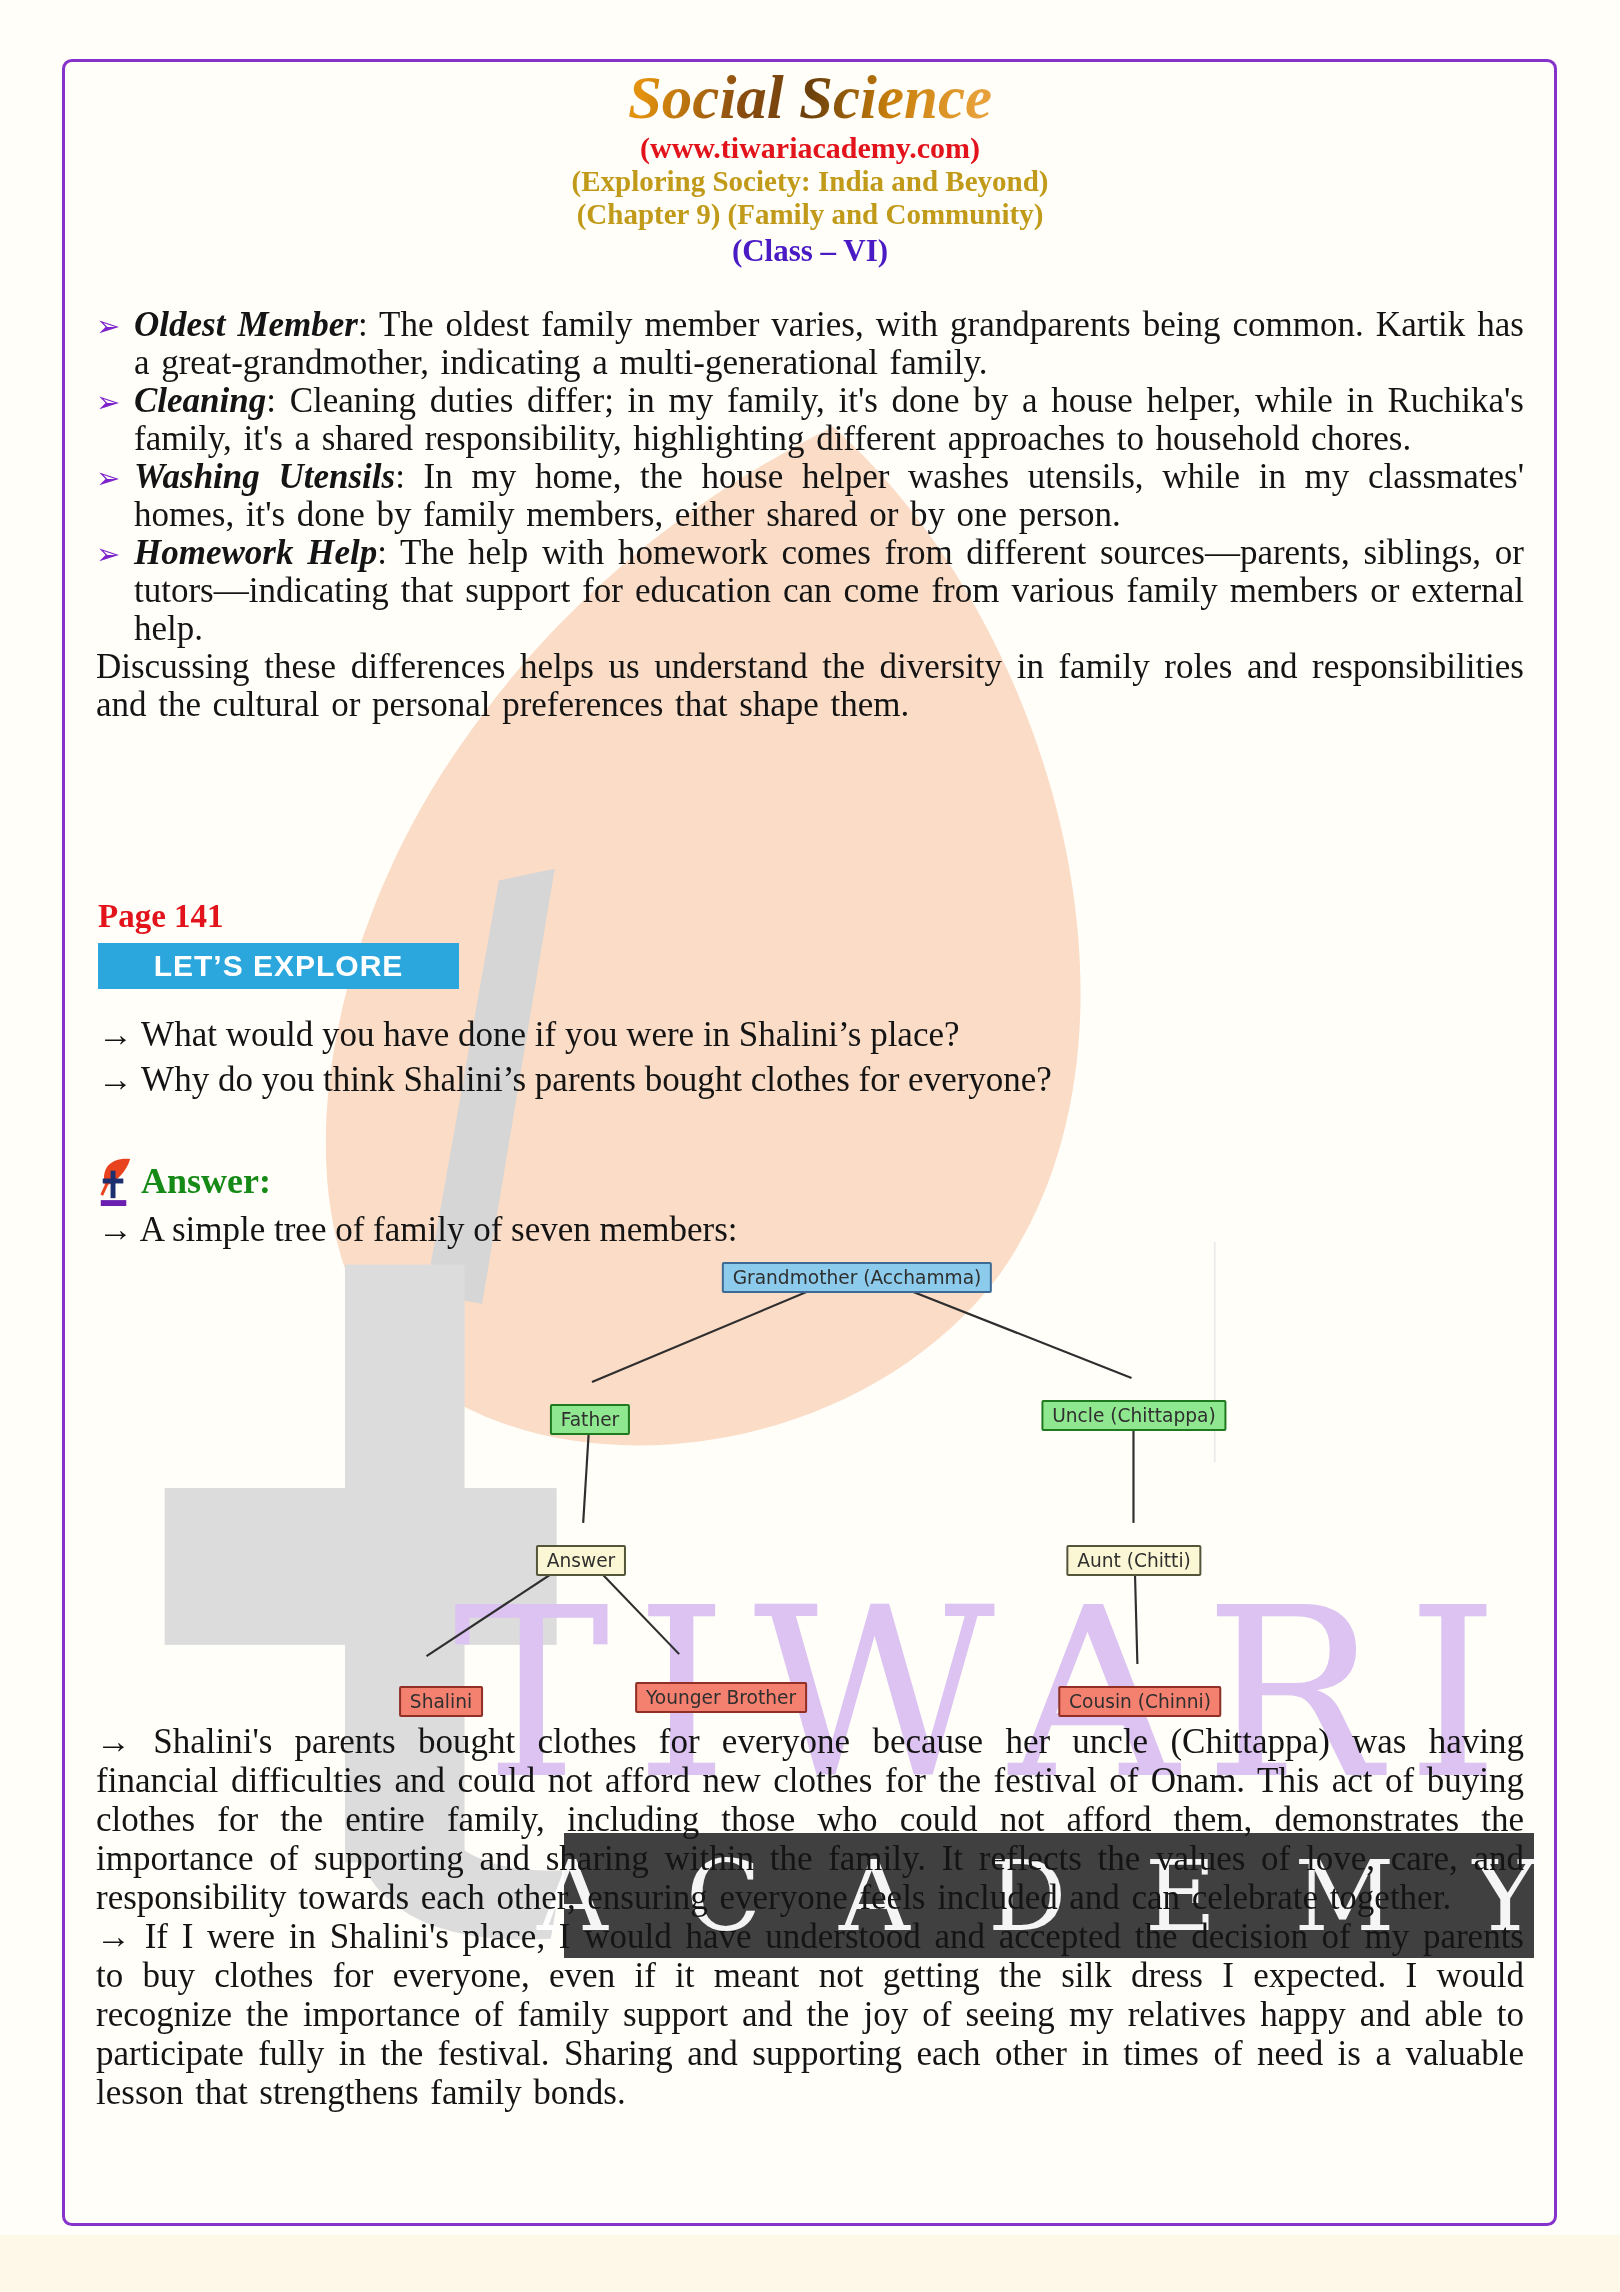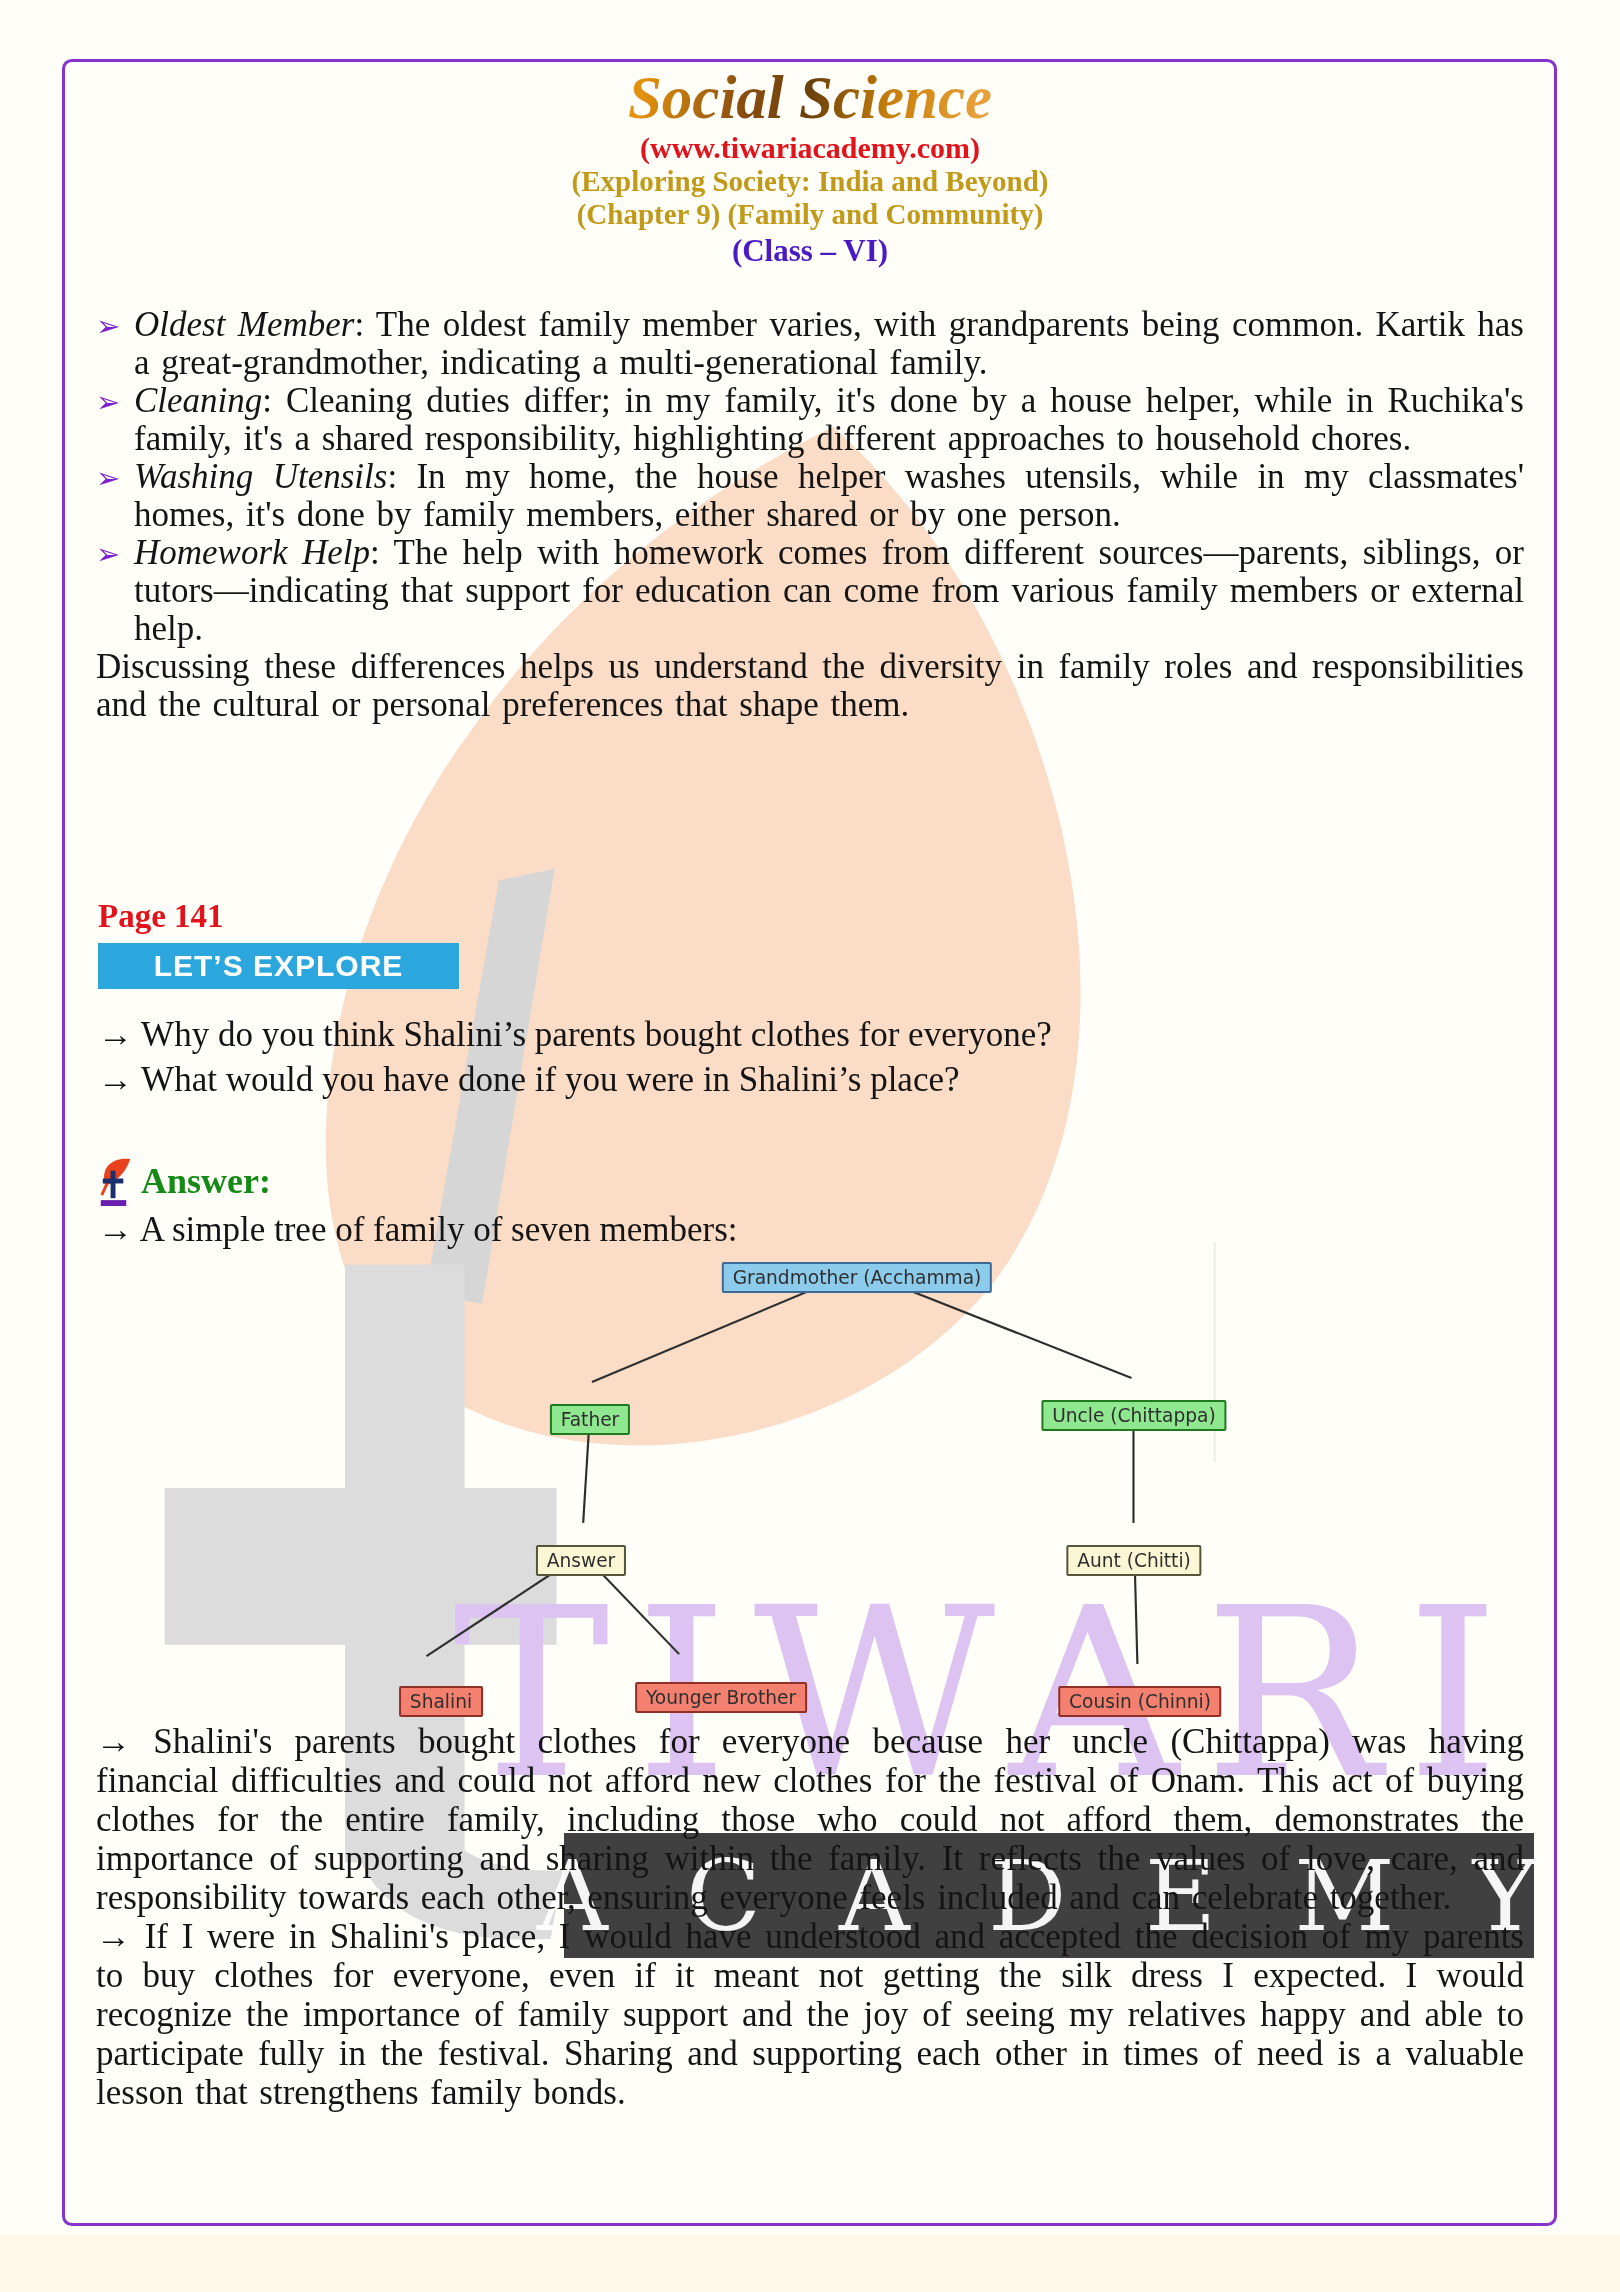--- a/index.html
+++ b/index.html
@@ -43,21 +43,21 @@
   .h-chapter{font-size:29px;line-height:33px;color:#c09a18;}
   .h-class{font-size:31px;line-height:39px;color:#4a1bc4;}
   
   .bullets{position:absolute;left:96px;top:306px;width:1428px;z-index:2;
     font-size:35px;line-height:38px;word-spacing:2.9px;}
   .bullet{position:relative;padding-left:38px;text-align:justify;}
   .bullet .marker{
     position:absolute;left:0;top:1px;color:#7d22cc;font-size:29px;
     font-family:"DejaVu Sans",sans-serif;
   }
-  .term{font-style:italic;}
+  .term{font-style:italic;font-weight:bold;}
   .closing{text-align:justify;}
   .page-label{
     position:absolute;left:98px;top:898px;z-index:2;
     font-size:33px;font-weight:bold;color:#e3131b;
   }
   .banner{
     position:absolute;left:98px;top:943px;width:361px;height:46px;z-index:2;
     background:#2ba7de;display:flex;align-items:center;justify-content:center;
     font-family:"Liberation Sans",sans-serif;font-weight:bold;font-size:30px;color:#ffffff;
     letter-spacing:1px;
@@ -124,22 +124,22 @@
     <div class="bullet">
       <span class="marker">➢</span><span class="term">Homework Help</span><span>: The help with homework comes from different sources—parents, siblings, or tutors—indicating that support for education can come from various family members or external help.</span>
     </div>
     <div class="closing">Discussing these differences helps us understand the diversity in family roles and responsibilities and the cultural or personal preferences that shape them.</div>
   </div>
 
   <div class="page-label">Page 141</div>
   <div class="banner">LET’S EXPLORE</div>
 
   <div class="questions">
+    <div>→ What would you have done if you were in Shalini’s place?</div>
     <div>→ Why do you think Shalini’s parents bought clothes for everyone?</div>
-    <div>→ What would you have done if you were in Shalini’s place?</div>
   </div>
 
   <div class="answer-row">
     <svg width="41" height="51" viewBox="0 0 36 52" style="margin-right:5.9px">
       <path d="M 8 30 C 4 12 16 2 34 4 C 30 17 20 27 10 31 Z" fill="#e8431e"></path>
       <path d="M 10 30 L 5 41" stroke="#e8431e" stroke-width="3" fill="none"></path>
       <rect x="14" y="16" width="5" height="28" fill="#1c2f6e"></rect>
       <rect x="6" y="24" width="21" height="5" fill="#1c2f6e"></rect>
       <rect x="4" y="46" width="26" height="6" fill="#6a1fb0"></rect>
     </svg>

